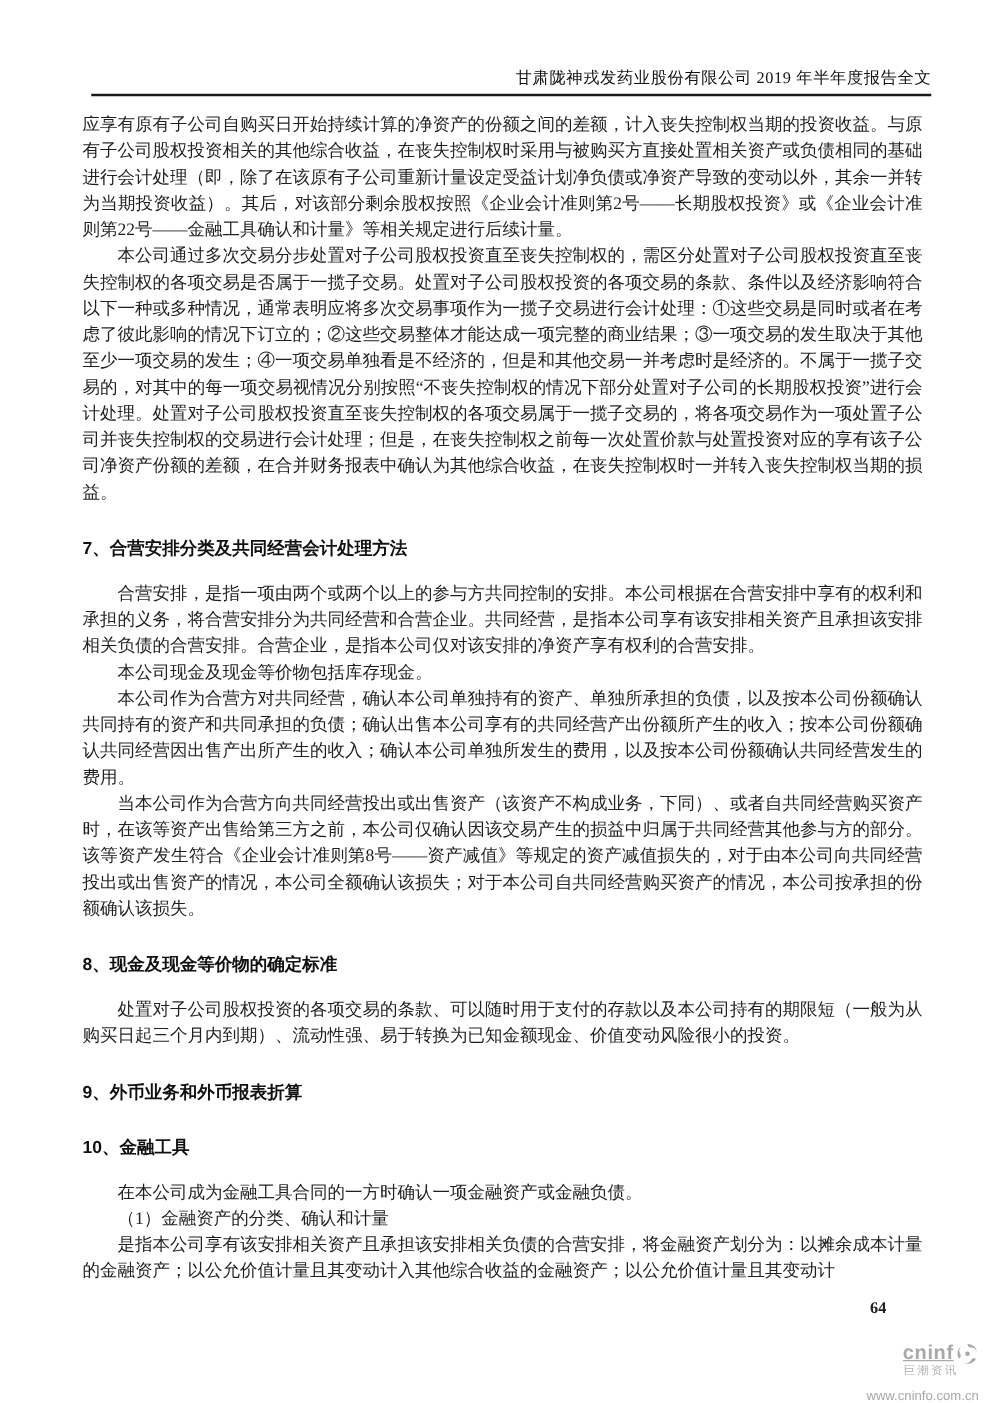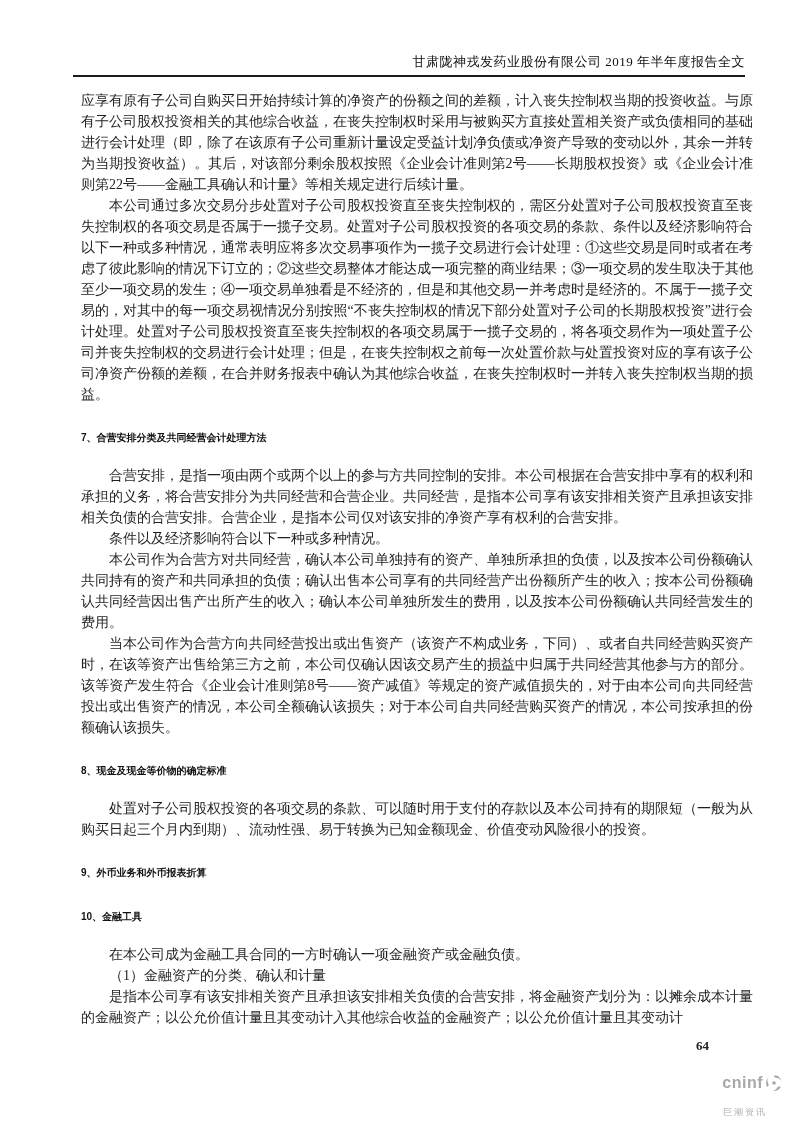--- a/index.html
+++ b/index.html
@@ -27,35 +27,35 @@
   }
   .header-title {
     font-size: 13px;
     color: #111111;
     letter-spacing: 0.5px;
     white-space: nowrap;
   }
   .content {
     position: absolute;
     top: 90px;
-    left: 81px;
+    left: 66px;
     width: 672px;
   }
   .para {
     margin: 0;
     font-size: 14px;
     line-height: 21px;
     text-align: justify;
     text-justify: inter-ideograph;
     word-break: break-all;
   }
   .para.indent { text-indent: 2em; }
   .sec-heading {
     margin: 22px 0 16px 0;
-    font-size: 10px;
+    font-size: 14px;
     line-height: 22px;
     font-weight: bold;
     color: #111111;
     font-family: "Liberation Sans", "DejaVu Sans", sans-serif;
   }
   .page-number {
     position: absolute;
     top: 1038px;
     right: 84px;
     font-size: 13px;
@@ -70,33 +70,34 @@
     flex-direction: column;
     align-items: flex-end;
     color: #ababab;
     font-family: "Liberation Sans", "DejaVu Sans", sans-serif;
     line-height: 1.1;
   }
   .logo-brand-row {
     display: flex;
     align-items: center;
     gap: 2px;
+    text-decoration: underline;
   }
   .logo-brand {
     font-size: 16px;
     font-weight: bold;
     letter-spacing: 0.5px;
     color: #a8a8a8;
   }
   .logo-cn {
     font-size: 9px;
     letter-spacing: 2px;
     color: #b0b0b0;
     margin-right: 16px;
-    margin-top: 16px;
+    margin-top: 0;
   }
   .logo-url {
     font-size: 10.5px;
     color: #a8a8a8;
     margin-top: 10px;
   }
 </style>
 </head>
 <body>
 
@@ -104,21 +105,21 @@
 
   <div class="header">
     <span class="header-title">甘肃陇神戎发药业股份有限公司 2019 年半年度报告全文</span>
   </div>
 
   <div class="content">
     <p class="para">应享有原有子公司自购买日开始持续计算的净资产的份额之间的差额，计入丧失控制权当期的投资收益。与原有子公司股权投资相关的其他综合收益，在丧失控制权时采用与被购买方直接处置相关资产或负债相同的基础进行会计处理（即，除了在该原有子公司重新计量设定受益计划净负债或净资产导致的变动以外，其余一并转为当期投资收益）。其后，对该部分剩余股权按照《企业会计准则第2号——长期股权投资》或《企业会计准则第22号——金融工具确认和计量》等相关规定进行后续计量。</p>
     <p class="para indent">本公司通过多次交易分步处置对子公司股权投资直至丧失控制权的，需区分处置对子公司股权投资直至丧失控制权的各项交易是否属于一揽子交易。处置对子公司股权投资的各项交易的条款、条件以及经济影响符合以下一种或多种情况，通常表明应将多次交易事项作为一揽子交易进行会计处理：①这些交易是同时或者在考虑了彼此影响的情况下订立的；②这些交易整体才能达成一项完整的商业结果；③一项交易的发生取决于其他至少一项交易的发生；④一项交易单独看是不经济的，但是和其他交易一并考虑时是经济的。不属于一揽子交易的，对其中的每一项交易视情况分别按照“不丧失控制权的情况下部分处置对子公司的长期股权投资”进行会计处理。处置对子公司股权投资直至丧失控制权的各项交易属于一揽子交易的，将各项交易作为一项处置子公司并丧失控制权的交易进行会计处理；但是，在丧失控制权之前每一次处置价款与处置投资对应的享有该子公司净资产份额的差额，在合并财务报表中确认为其他综合收益，在丧失控制权时一并转入丧失控制权当期的损益。</p>
     <h3 class="sec-heading">7、合营安排分类及共同经营会计处理方法</h3>
     <p class="para indent">合营安排，是指一项由两个或两个以上的参与方共同控制的安排。本公司根据在合营安排中享有的权利和承担的义务，将合营安排分为共同经营和合营企业。共同经营，是指本公司享有该安排相关资产且承担该安排相关负债的合营安排。合营企业，是指本公司仅对该安排的净资产享有权利的合营安排。</p>
-    <p class="para indent">条件以及经济影响符合以下一种或多种情况。</p>
+    <p class="para indent">本公司现金及现金等价物包括库存现金。</p>
     <p class="para indent">本公司作为合营方对共同经营，确认本公司单独持有的资产、单独所承担的负债，以及按本公司份额确认共同持有的资产和共同承担的负债；确认出售本公司享有的共同经营产出份额所产生的收入；按本公司份额确认共同经营因出售产出所产生的收入；确认本公司单独所发生的费用，以及按本公司份额确认共同经营发生的费用。</p>
     <p class="para indent">当本公司作为合营方向共同经营投出或出售资产（该资产不构成业务，下同）、或者自共同经营购买资产时，在该等资产出售给第三方之前，本公司仅确认因该交易产生的损益中归属于共同经营其他参与方的部分。该等资产发生符合《企业会计准则第8号——资产减值》等规定的资产减值损失的，对于由本公司向共同经营投出或出售资产的情况，本公司全额确认该损失；对于本公司自共同经营购买资产的情况，本公司按承担的份额确认该损失。</p>
     <h3 class="sec-heading">8、现金及现金等价物的确定标准</h3>
     <p class="para indent">处置对子公司股权投资的各项交易的条款、可以随时用于支付的存款以及本公司持有的期限短（一般为从购买日起三个月内到期）、流动性强、易于转换为已知金额现金、价值变动风险很小的投资。</p>
     <h3 class="sec-heading">9、外币业务和外币报表折算</h3>
     <h3 class="sec-heading">10、金融工具</h3>
     <p class="para indent">在本公司成为金融工具合同的一方时确认一项金融资产或金融负债。</p>
     <p class="para indent">（1）金融资产的分类、确认和计量</p>
     <p class="para indent">是指本公司享有该安排相关资产且承担该安排相关负债的合营安排，将金融资产划分为：以摊余成本计量的金融资产；以公允价值计量且其变动计入其他综合收益的金融资产；以公允价值计量且其变动计</p>
   </div>

